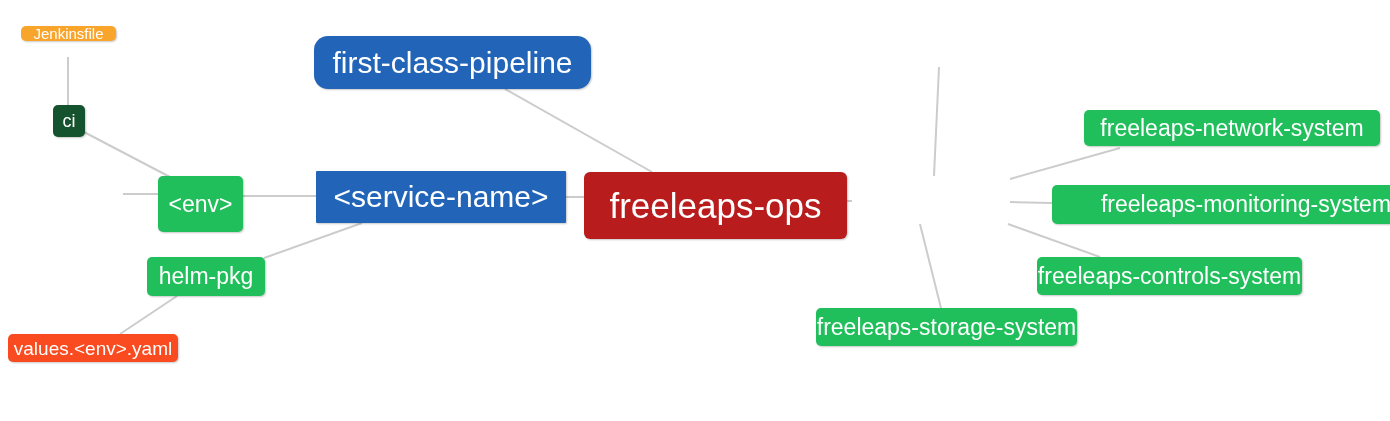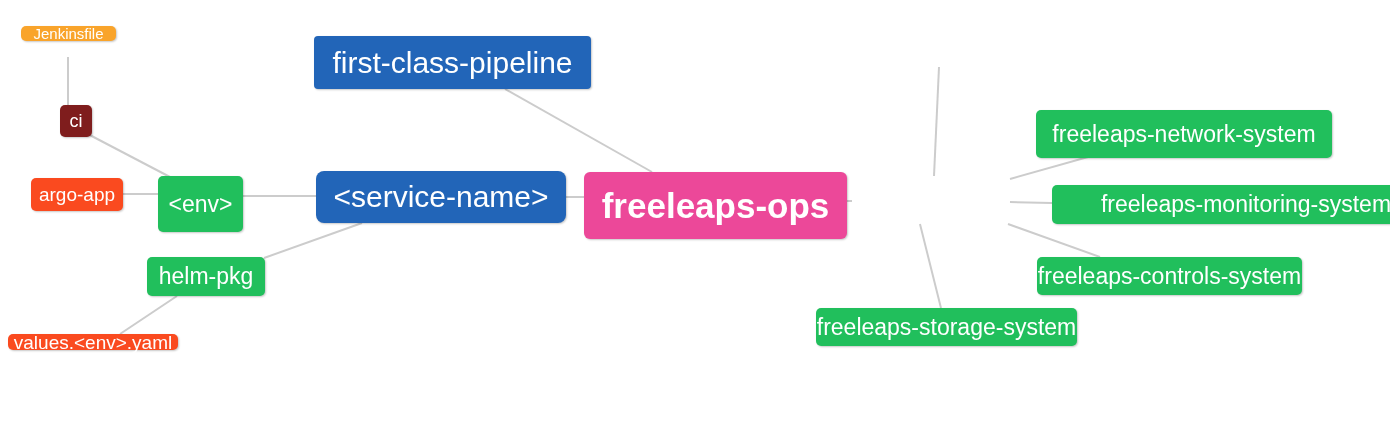--- a/index.html
+++ b/index.html
@@ -39,27 +39,27 @@
     cursor: pointer;
     box-sizing: border-box;
     line-height: 1;
   }
   
   .n-jenkinsfile        { left: 21px;   top: 26px;  width: 95px;  height: 15px; font-size: 15px; }
   .n-ci                 { left: 53px;   top: 105px; width: 32px;  height: 32px; font-size: 18px; }
   .n-argo-app           { left: 31px;   top: 178px; width: 92px;  height: 33px; font-size: 19px; }
   .n-env                { left: 158px;  top: 176px; width: 85px;  height: 56px; font-size: 23px; }
   .n-helm-pkg           { left: 147px;  top: 257px; width: 118px; height: 39px; font-size: 23px; }
-  .n-values-env-yaml    { left: 8px;    top: 334px; width: 170px; height: 16px; font-size: 19px; }
-  .n-service-name       { left: 316px;  top: 171px; width: 250px; height: 52px; font-size: 30px; border-radius: 8px; }
-  .n-first-class-pipeline { left: 314px; top: 36px; width: 277px; height: 53px; font-size: 30px; border-radius: 4px; }
+  .n-values-env-yaml    { left: 8px;    top: 334px; width: 170px; height: 28px; font-size: 19px; }
+  .n-service-name       { left: 316px;  top: 171px; width: 250px; height: 52px; font-size: 30px; border-radius: 1px; }
+  .n-first-class-pipeline { left: 314px; top: 36px; width: 277px; height: 53px; font-size: 30px; border-radius: 14px; }
   .n-freeleaps-ops      { left: 584px;  top: 172px; width: 263px; height: 67px; font-size: 35px; border-radius: 6px; }
   .n-manifests          { left: 852px;  top: 176px; width: 158px; height: 48px; font-size: 30px; border-radius: 4px; }
   .n-devops-system      { left: 796px;  top: 28px;  width: 292px; height: 39px; font-size: 23px; }
-  .n-network-system     { left: 1036px; top: 110px; width: 296px; height: 48px; font-size: 23px; }
+  .n-network-system     { left: 1084px; top: 110px; width: 296px; height: 36px; font-size: 23px; }
   .n-monitoring-system  { left: 1052px; top: 185px; width: 388px; height: 39px; font-size: 23px; }
   .n-controls-system    { left: 1037px; top: 257px; width: 265px; height: 38px; font-size: 23px; }
   .n-storage-system     { left: 816px;  top: 308px; width: 261px; height: 38px; font-size: 23px; }
 </style>
 </head>
 <body>
 
 <div class="canvas">
 
   <svg class="edges" viewBox="0 0 1390 421">
@@ -74,35 +74,34 @@
     <line class="edge" x1="847" y1="201" x2="852" y2="201"></line>
     <line class="edge" x1="934" y1="176" x2="939" y2="67"></line>
     <line class="edge" x1="1010" y1="179" x2="1120" y2="148"></line>
     <line class="edge" x1="1010" y1="202" x2="1052" y2="203"></line>
     <line class="edge" x1="1008" y1="224" x2="1100" y2="257"></line>
     <line class="edge" x1="920" y1="224" x2="941" y2="308"></line>
   </svg>
 
   <div class="node n-jenkinsfile" style="background-color: rgb(249, 164, 43);">Jenkinsfile</div>
 
-  <div class="node n-ci" style="background-color: #7f1d1d; margin-left: 7px;">ci</div>
+  <div class="node n-ci" style="background-color: #14532d;">ci</div>
 
-  <div class="node n-argo-app" style="background-color: rgb(250, 74, 31);">argo-app</div>
 
   <div class="node n-env" style="background-color: rgb(33, 191, 92);">&lt;env&gt;</div>
 
   <div class="node n-helm-pkg" style="background-color: rgb(33, 191, 92);">helm-pkg</div>
 
   <div class="node n-values-env-yaml" style="background-color: rgb(250, 74, 31);">values.&lt;env&gt;.yaml</div>
 
   <div class="node n-service-name" style="background-color: rgb(34, 101, 184);">&lt;service-name&gt;</div>
 
   <div class="node n-first-class-pipeline" style="background-color: rgb(34, 101, 184);">first-class-pipeline</div>
 
-  <div class="node n-freeleaps-ops" style="background-color: #ec4899; font-weight: bold;">freeleaps-ops</div>
+  <div class="node n-freeleaps-ops" style="background-color: #b91c1c;">freeleaps-ops</div>
 
 
 
   <div class="node n-network-system" style="background-color: rgb(33, 191, 92);">freeleaps-network-system</div>
 
   <div class="node n-monitoring-system" style="background-color: rgb(33, 191, 92);">freeleaps-monitoring-system</div>
 
   <div class="node n-storage-system" style="background-color: rgb(33, 191, 92);">freeleaps-storage-system</div>
 
   <div class="node n-controls-system" style="background-color: rgb(33, 191, 92);">freeleaps-controls-system</div>

